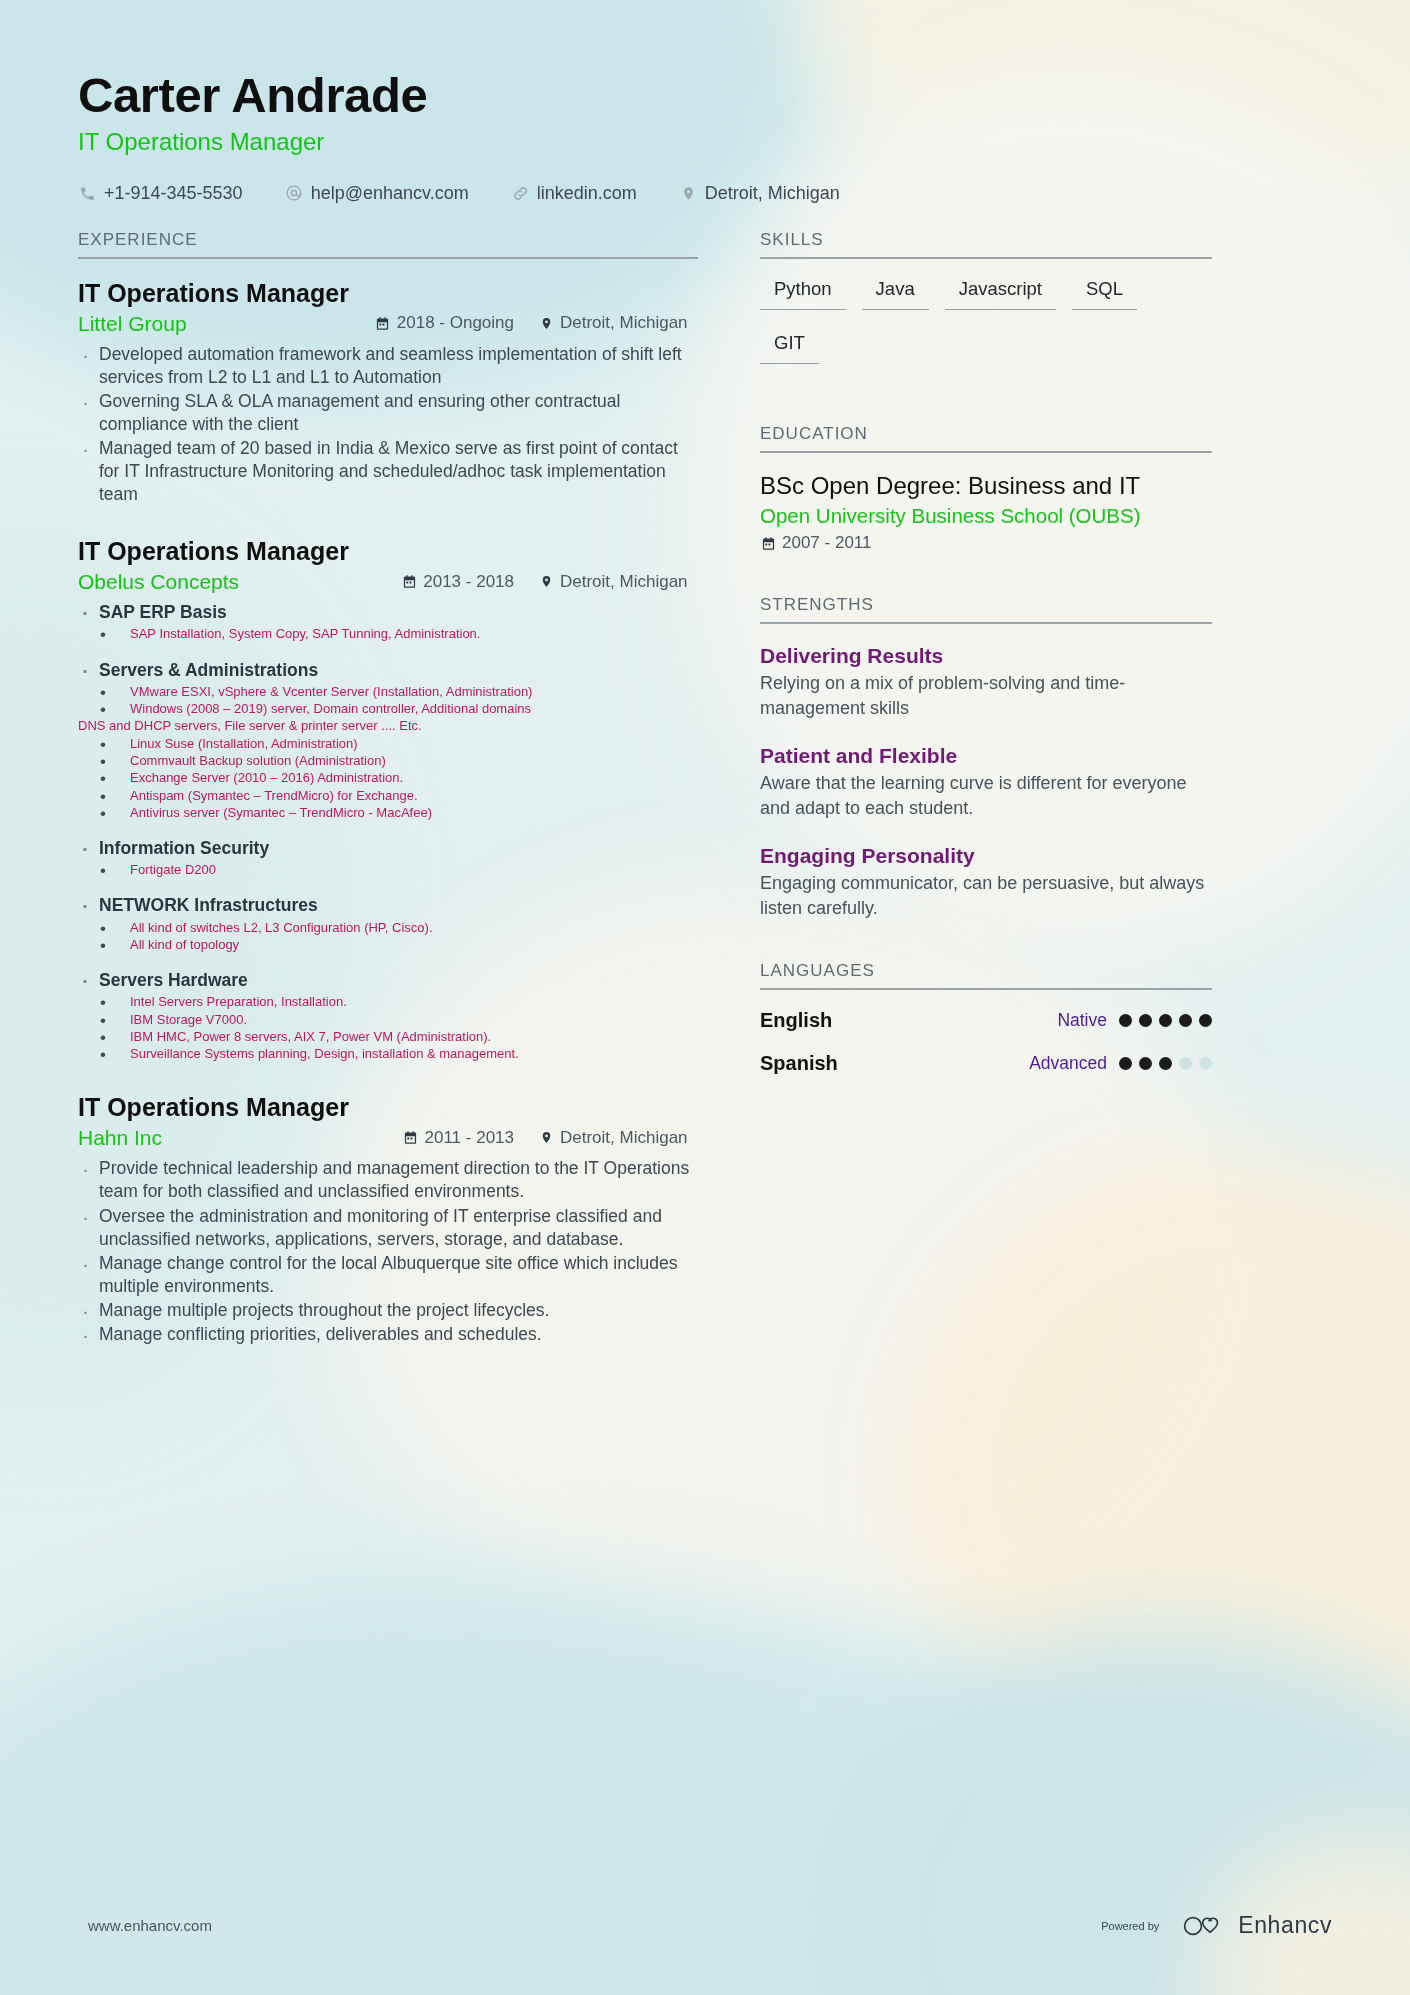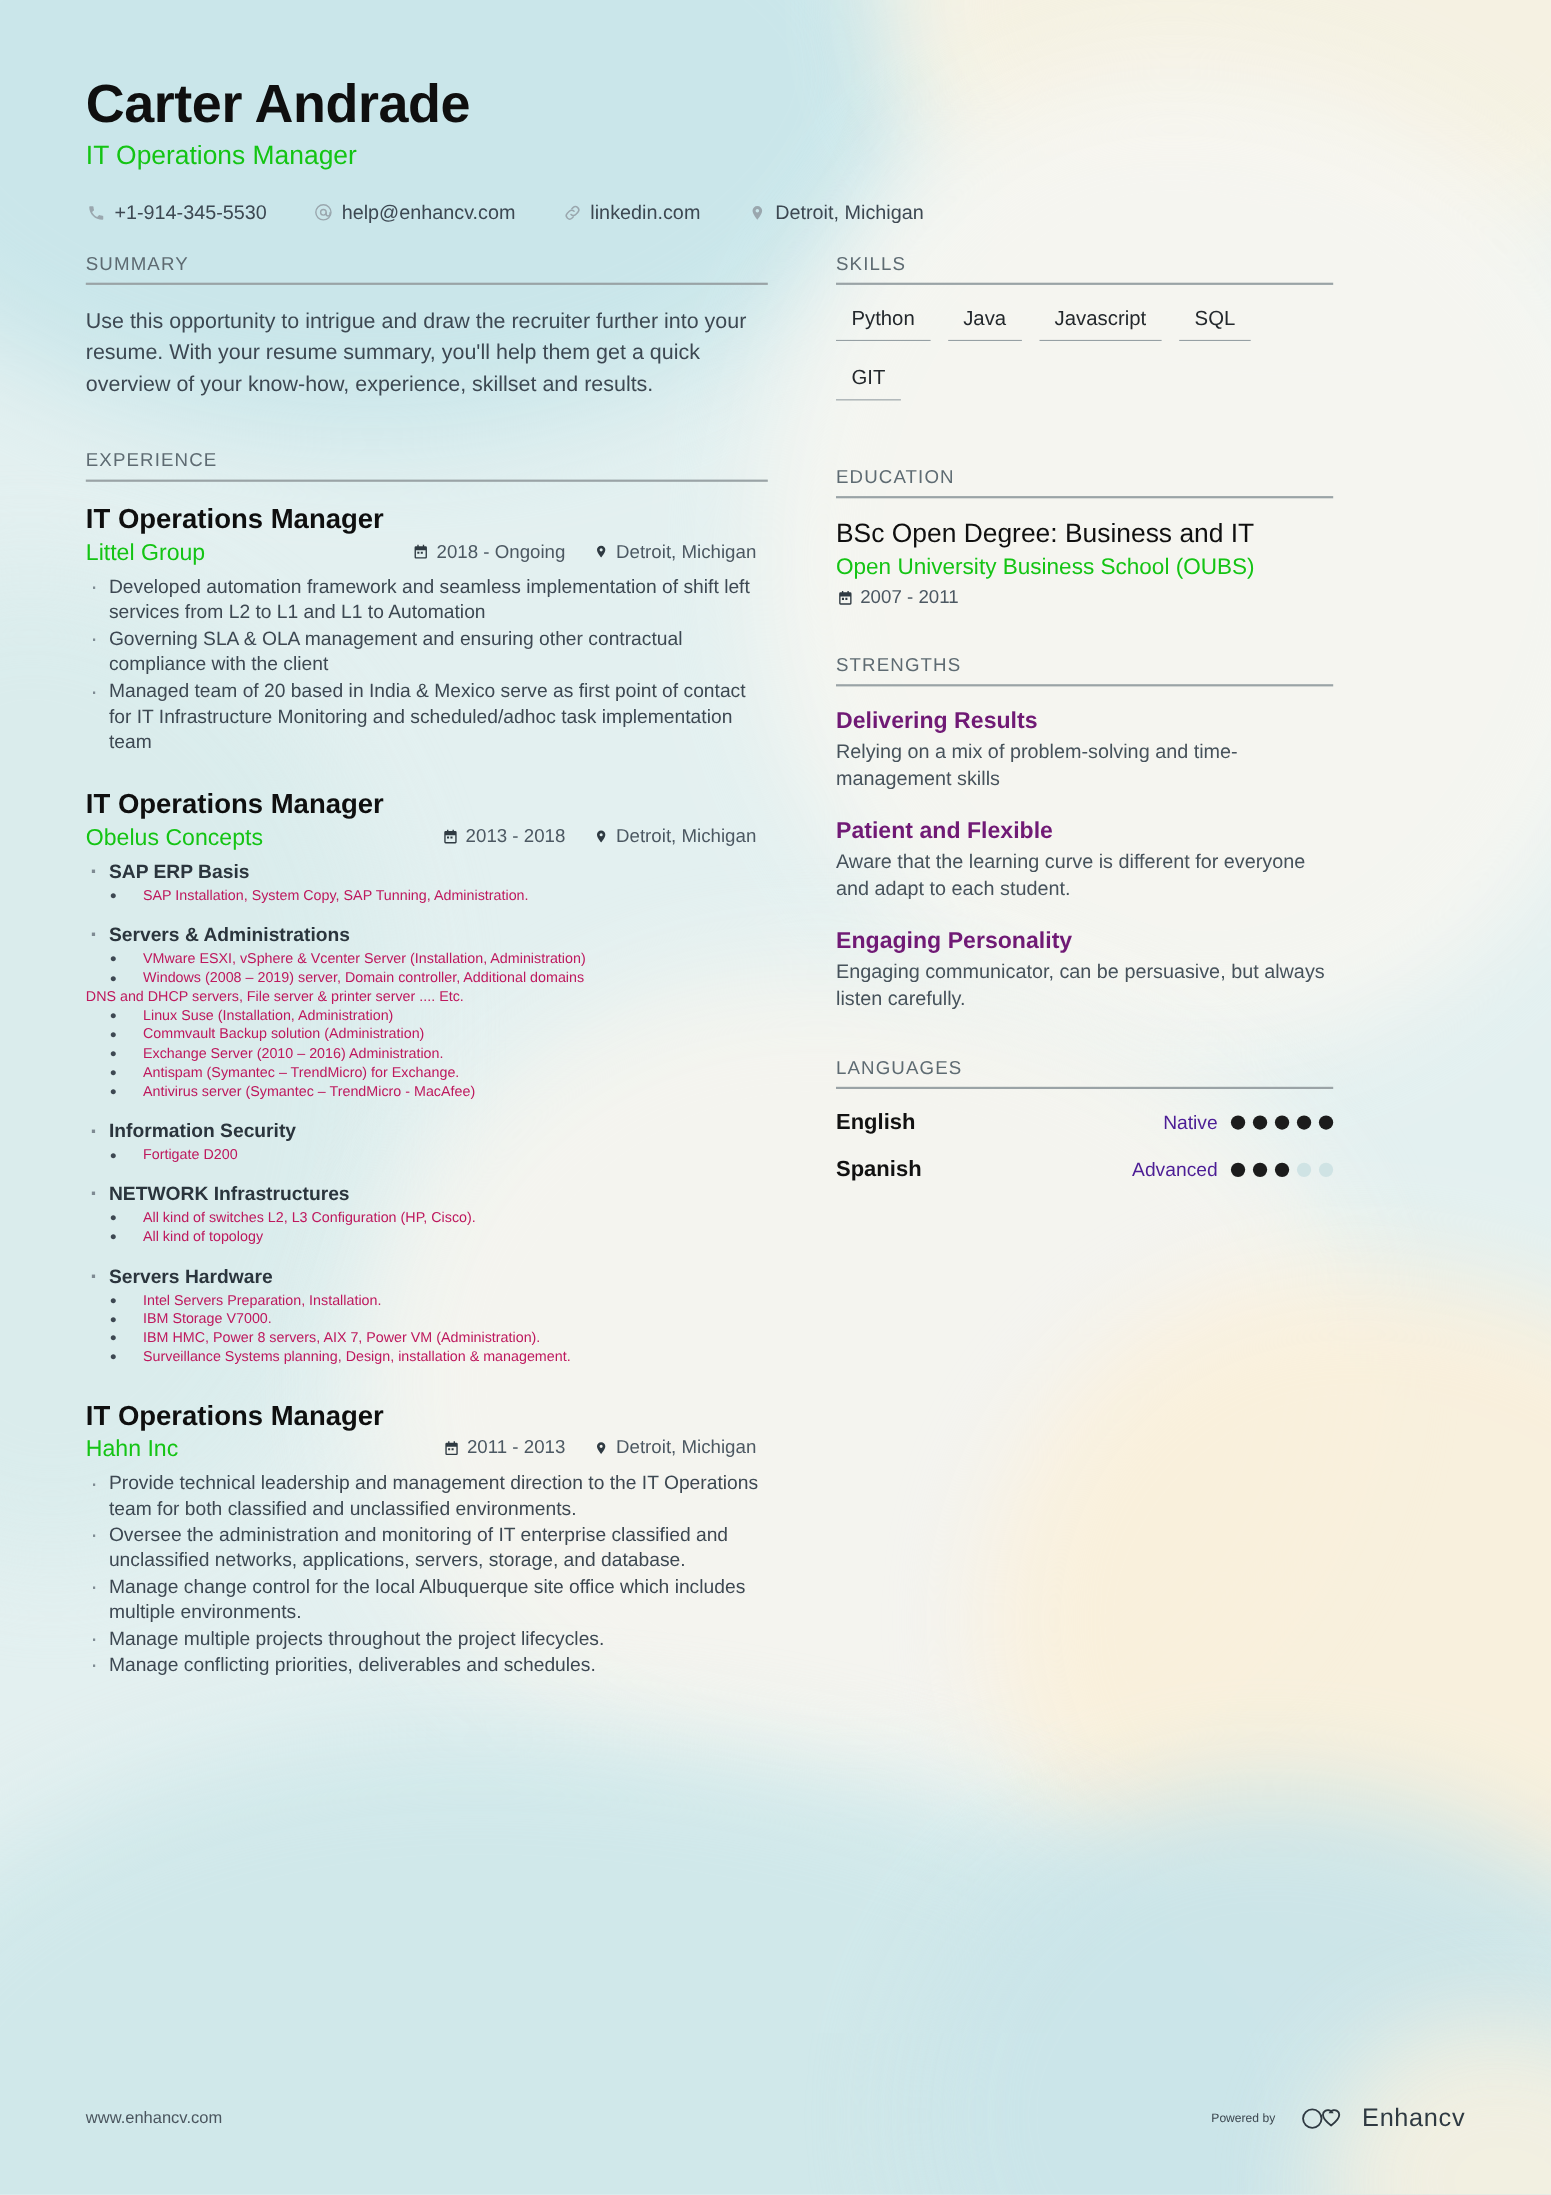--- a/index.html
+++ b/index.html
@@ -320,21 +320,21 @@
   .dot {
     width: 13px; height: 13px;
     border-radius: 50%;
     background: #cfe3e4;
   }
   .dot.on { background: #1c1c1c; }
 
   
   #footer {
     position: absolute;
-    left: 78px;
+    left: 88px;
     right: 78px;
     bottom: 56px;
     display: flex;
     align-items: center;
     z-index: 2;
   }
   .footer-url {
     font-size: 15px;
     color: #4a555e;
   }
@@ -416,24 +416,20 @@
         <span>Detroit, Michigan</span>
       </div>
 
     </div>
   </div>
 
   <div id="body-cols">
 
     <div id="col-left">
 
-      <div class="section" style="margin-bottom:46px;">
-        <div class="section-title">SUMMARY</div>
-        <p class="summary-text">Use this opportunity to intrigue and draw the recruiter further into your resume. With your resume summary, you'll help them get a quick overview of your know-how, experience, skillset and results.</p>
-      </div>
 
       <div class="section">
         <div class="section-title">EXPERIENCE</div>
         <div id="experience-list">
             <div class="exp-item" style="margin-bottom: 30px;">
               <div class="exp-role">IT Operations Manager</div>
               <div class="exp-meta">
                 <div class="exp-company">Littel Group</div>
                 <div class="exp-dates">
                   <span class="mini-ico">

